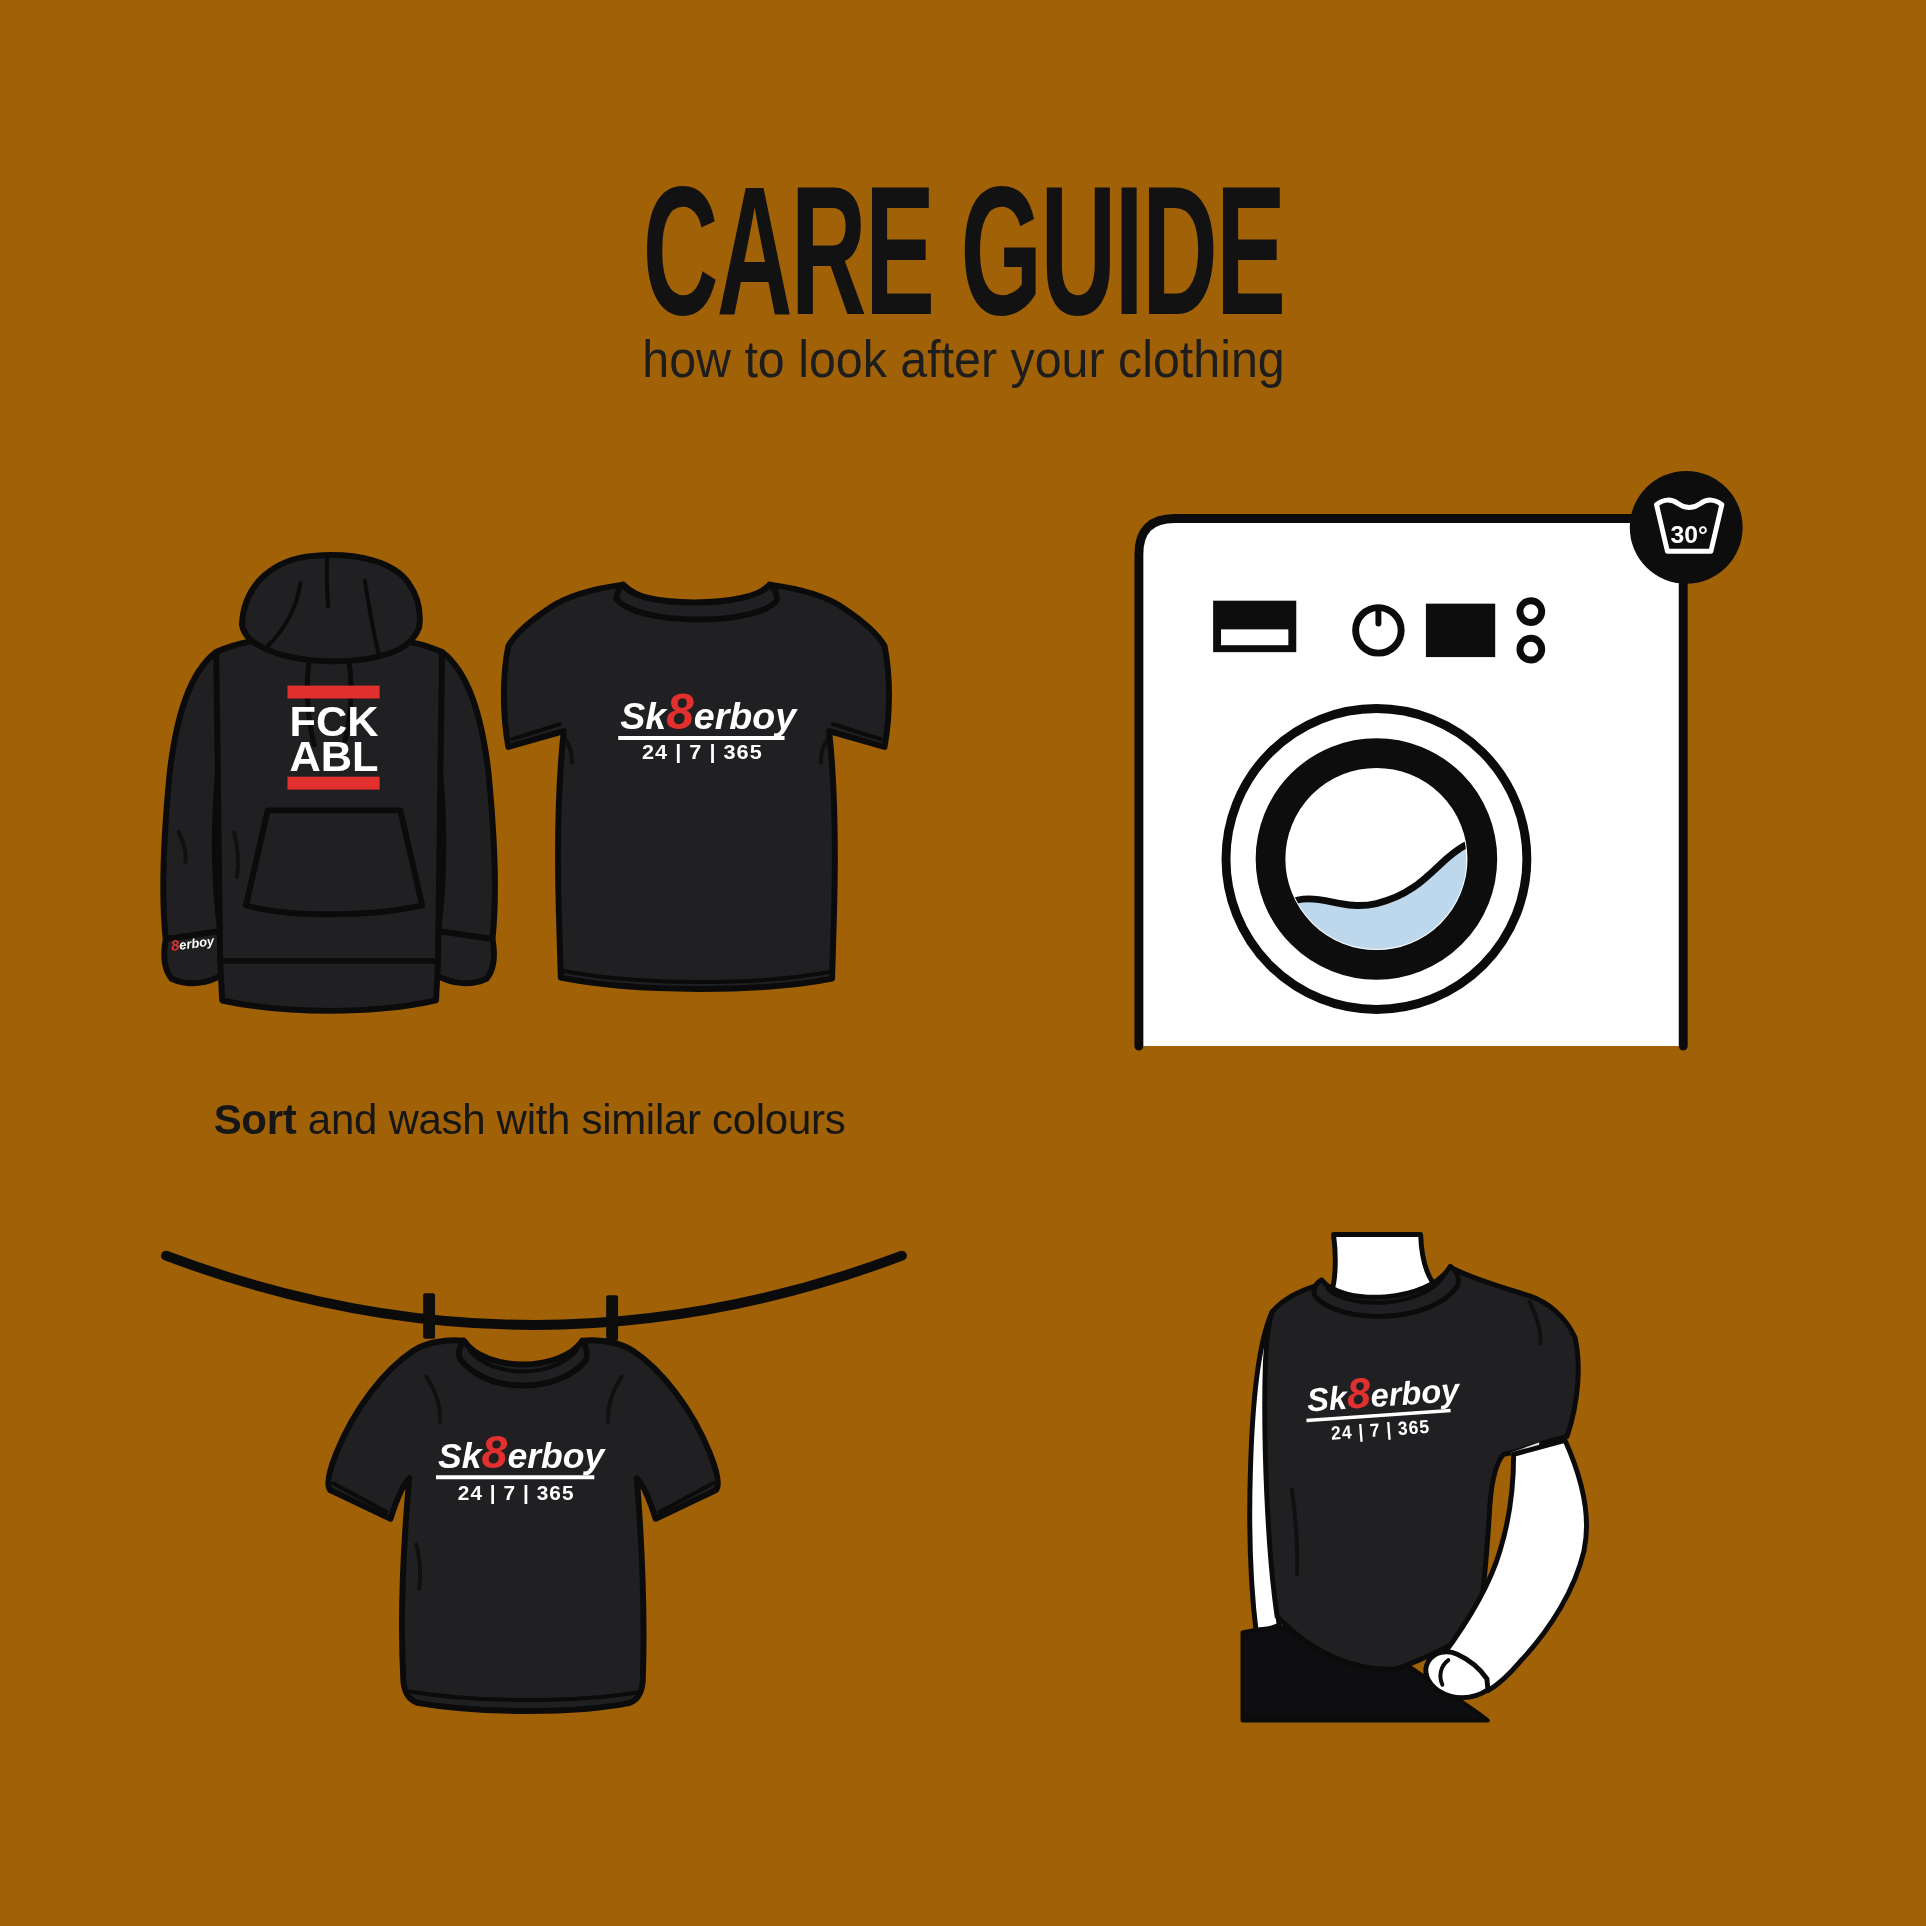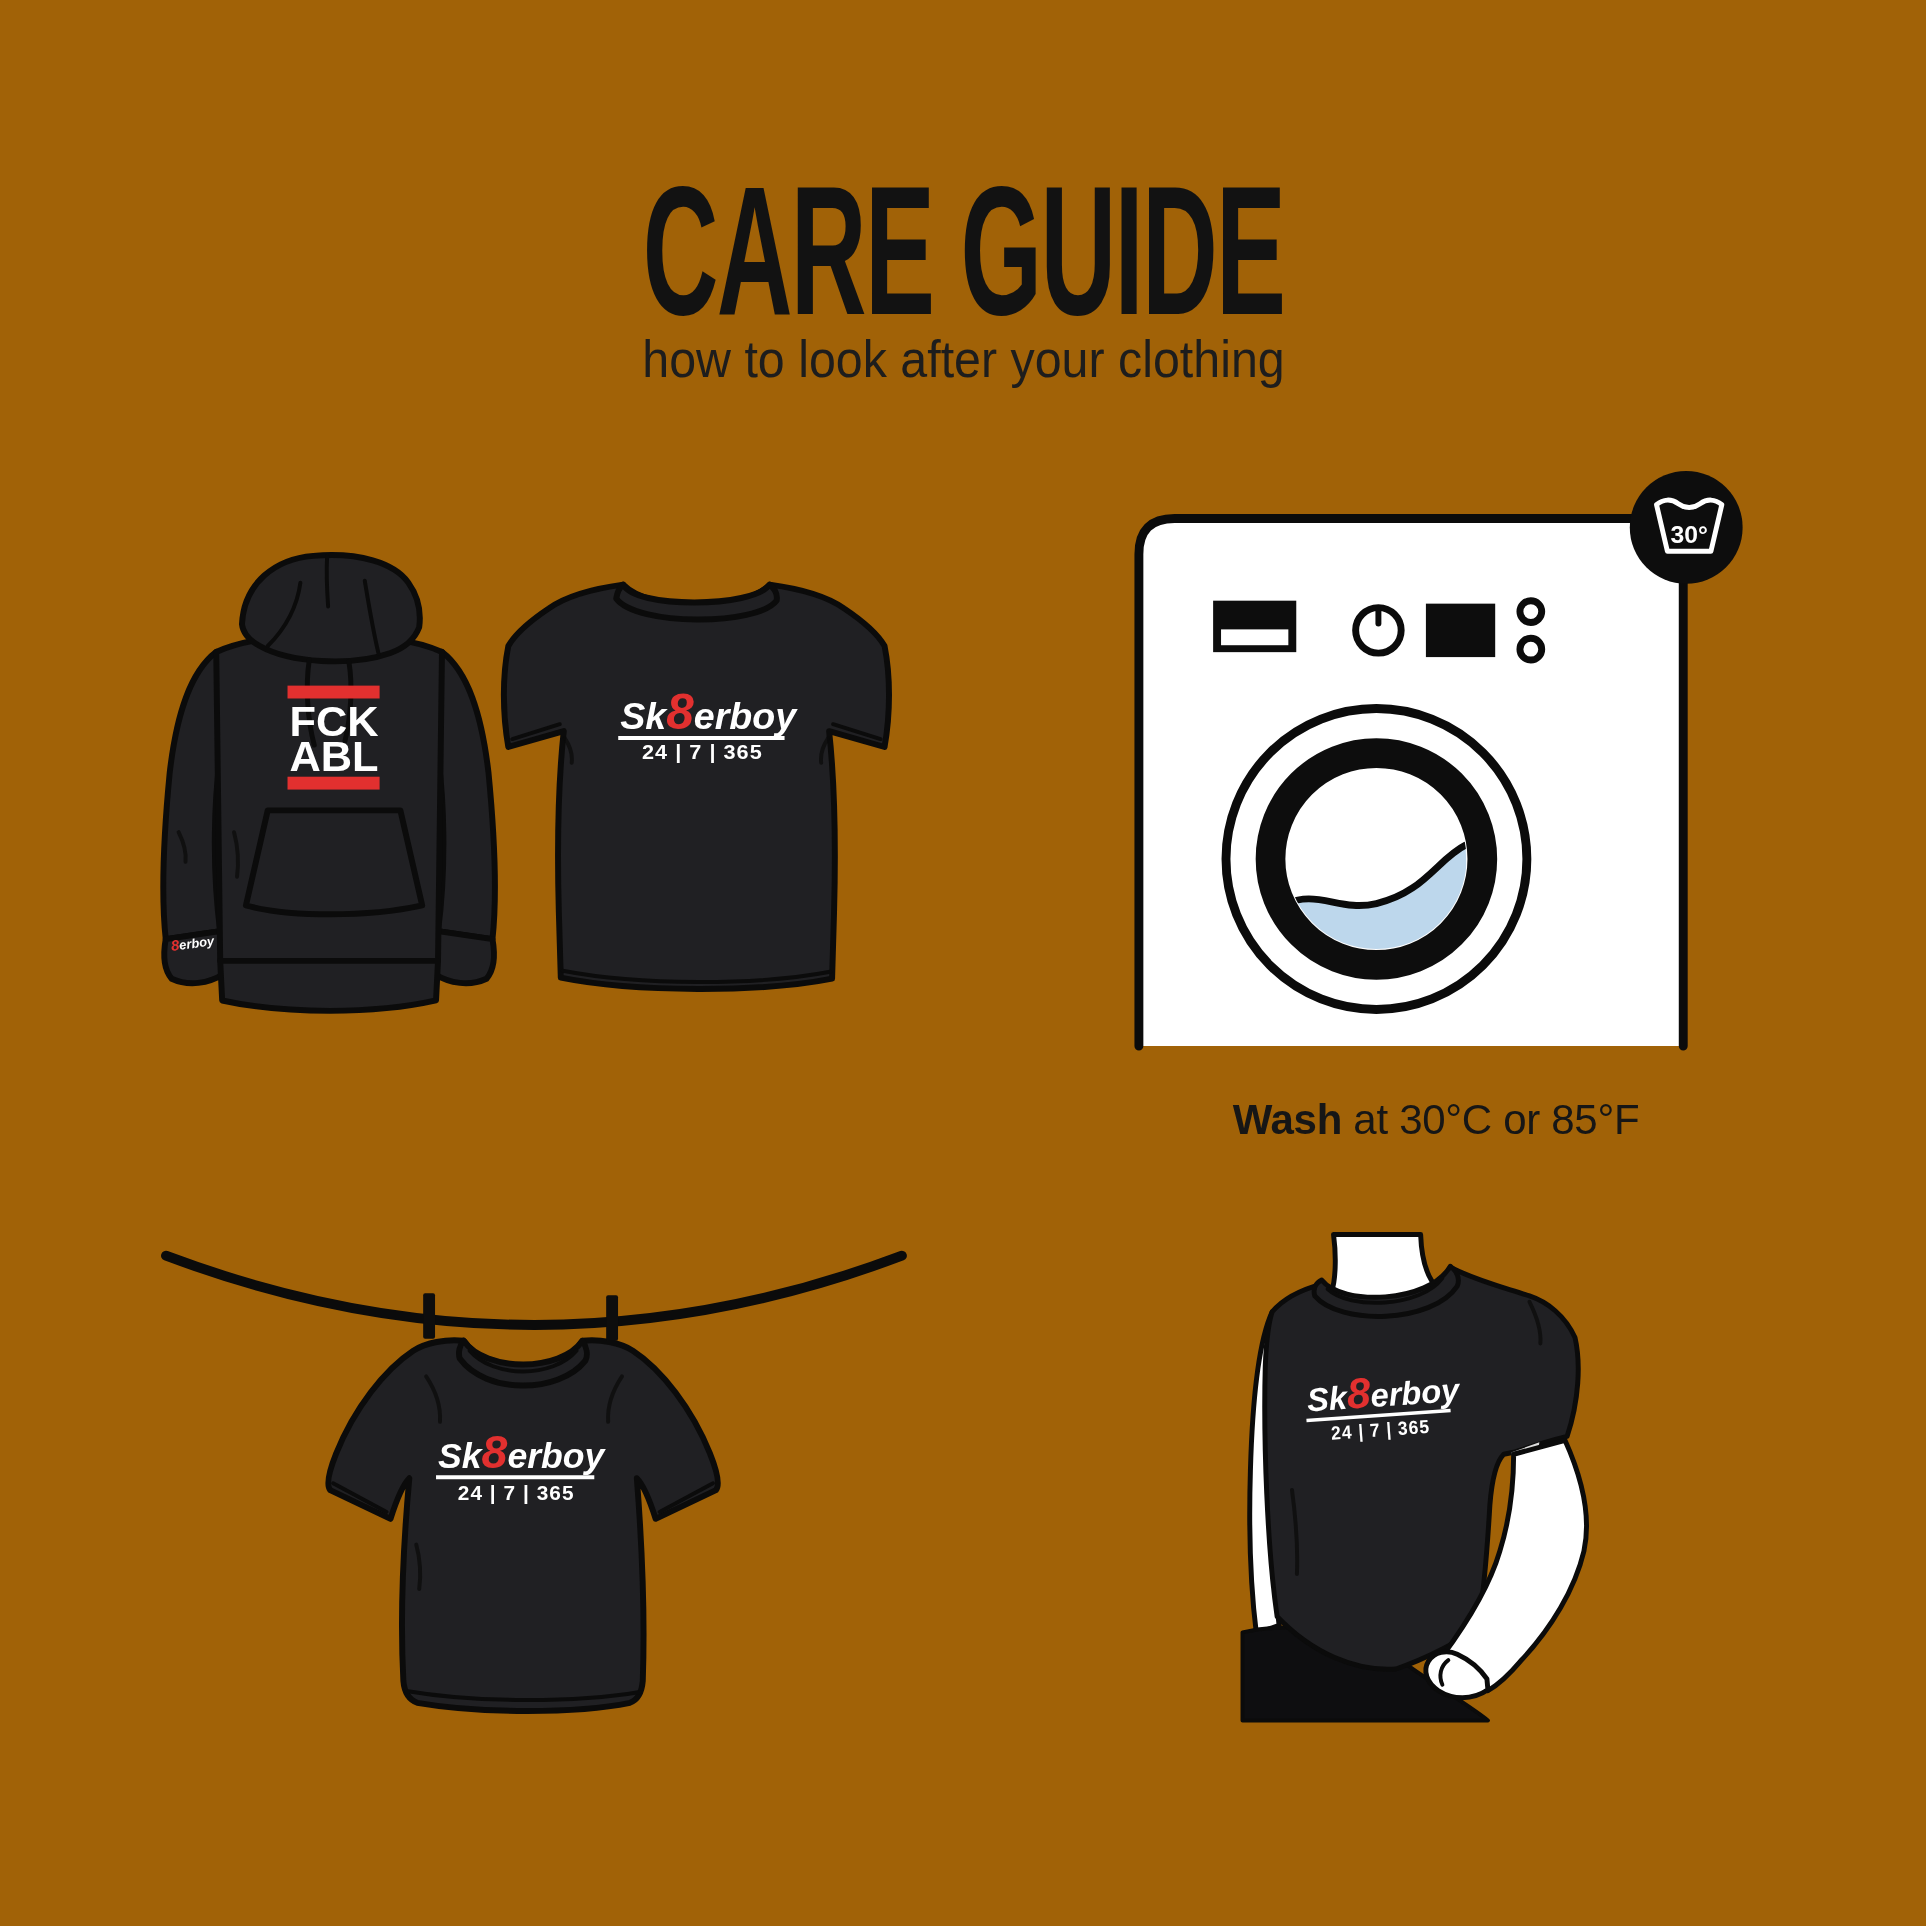--- a/index.html
+++ b/index.html
@@ -193,19 +193,19 @@
       <g class="svgtxt" transform="translate(195,204) rotate(-4)">
         <text x="-70" y="12" font-size="33">
           <tspan class="brand">Sk</tspan><tspan class="brand-8" font-size="43">8</tspan><tspan class="brand">erboy</tspan>
         </text>
         <path d="M -72,21 L 74,21" stroke="#ffffff" stroke-width="3.5"></path>
         <text class="tagline" x="2" y="42" font-size="19" text-anchor="middle" textLength="100" lengthAdjust="spacingAndGlyphs">24 | 7 | 365</text>
       </g>
     </g>
   </svg>
 
-
-  <div class="caption cap-wash"><span class="lead">Wash</span><span> at 30°C or 85°F</span></div>
+  <div class="caption cap-sort"><span class="lead">Sort</span><span> and wash with similar colours</span></div>
+
 
 
 
 </div>
 
 
 </body></html>

